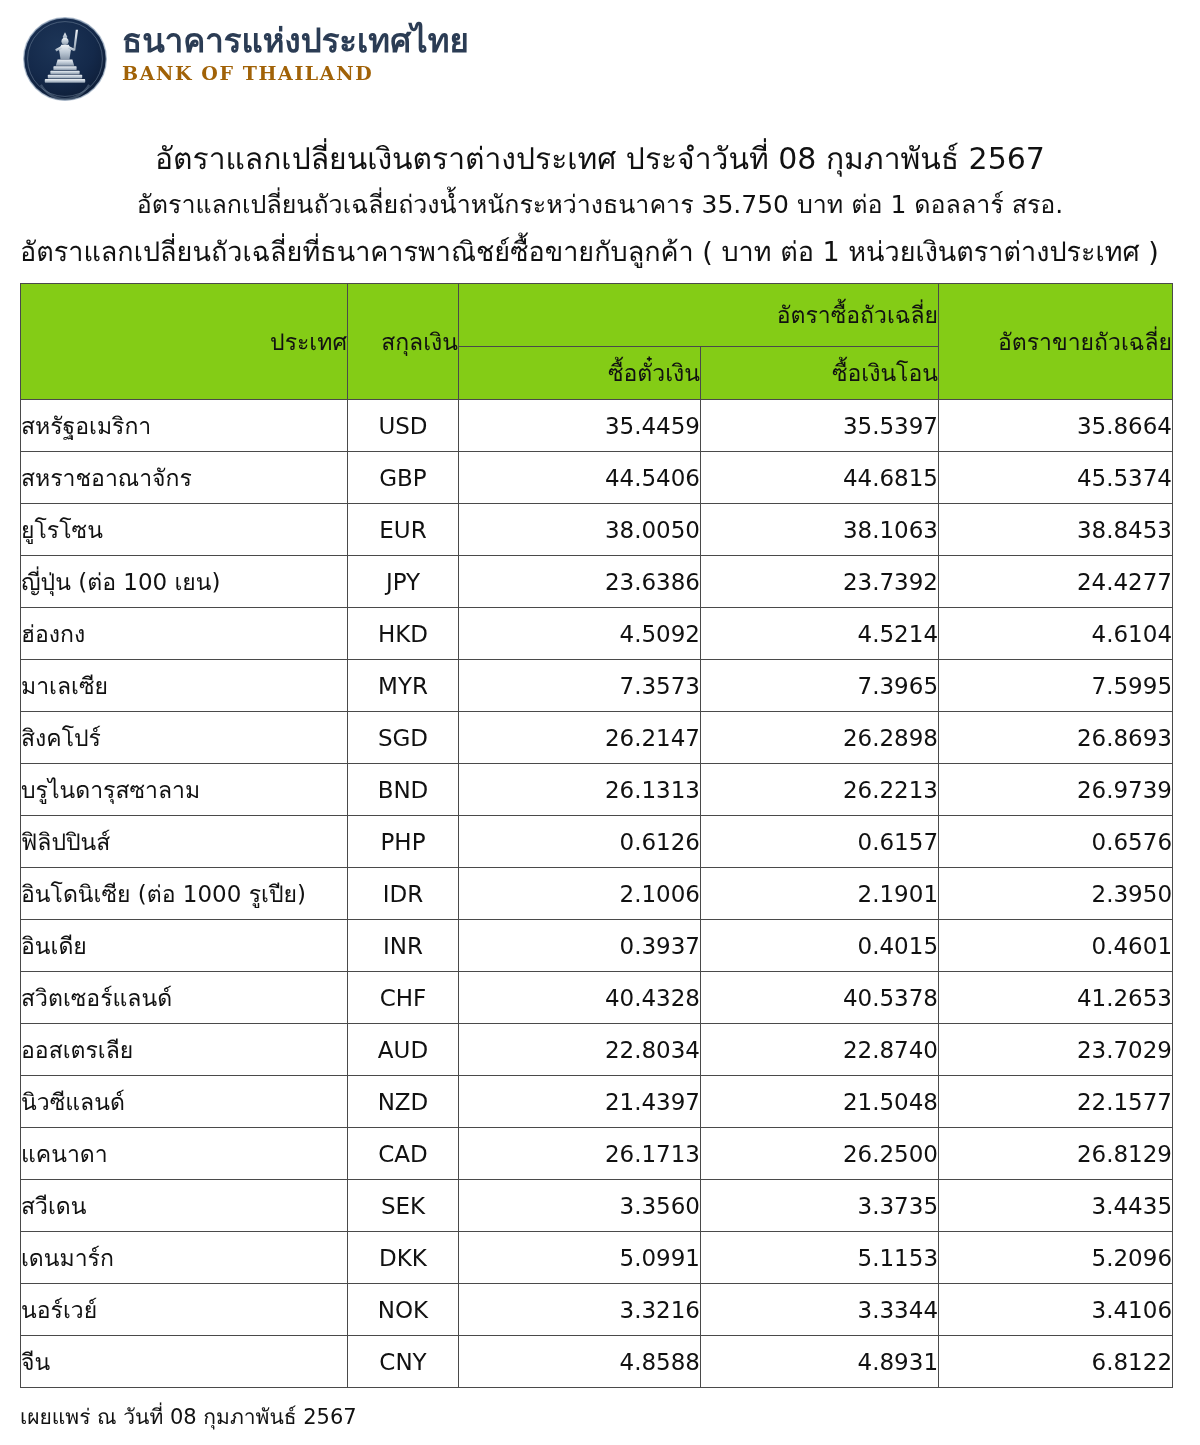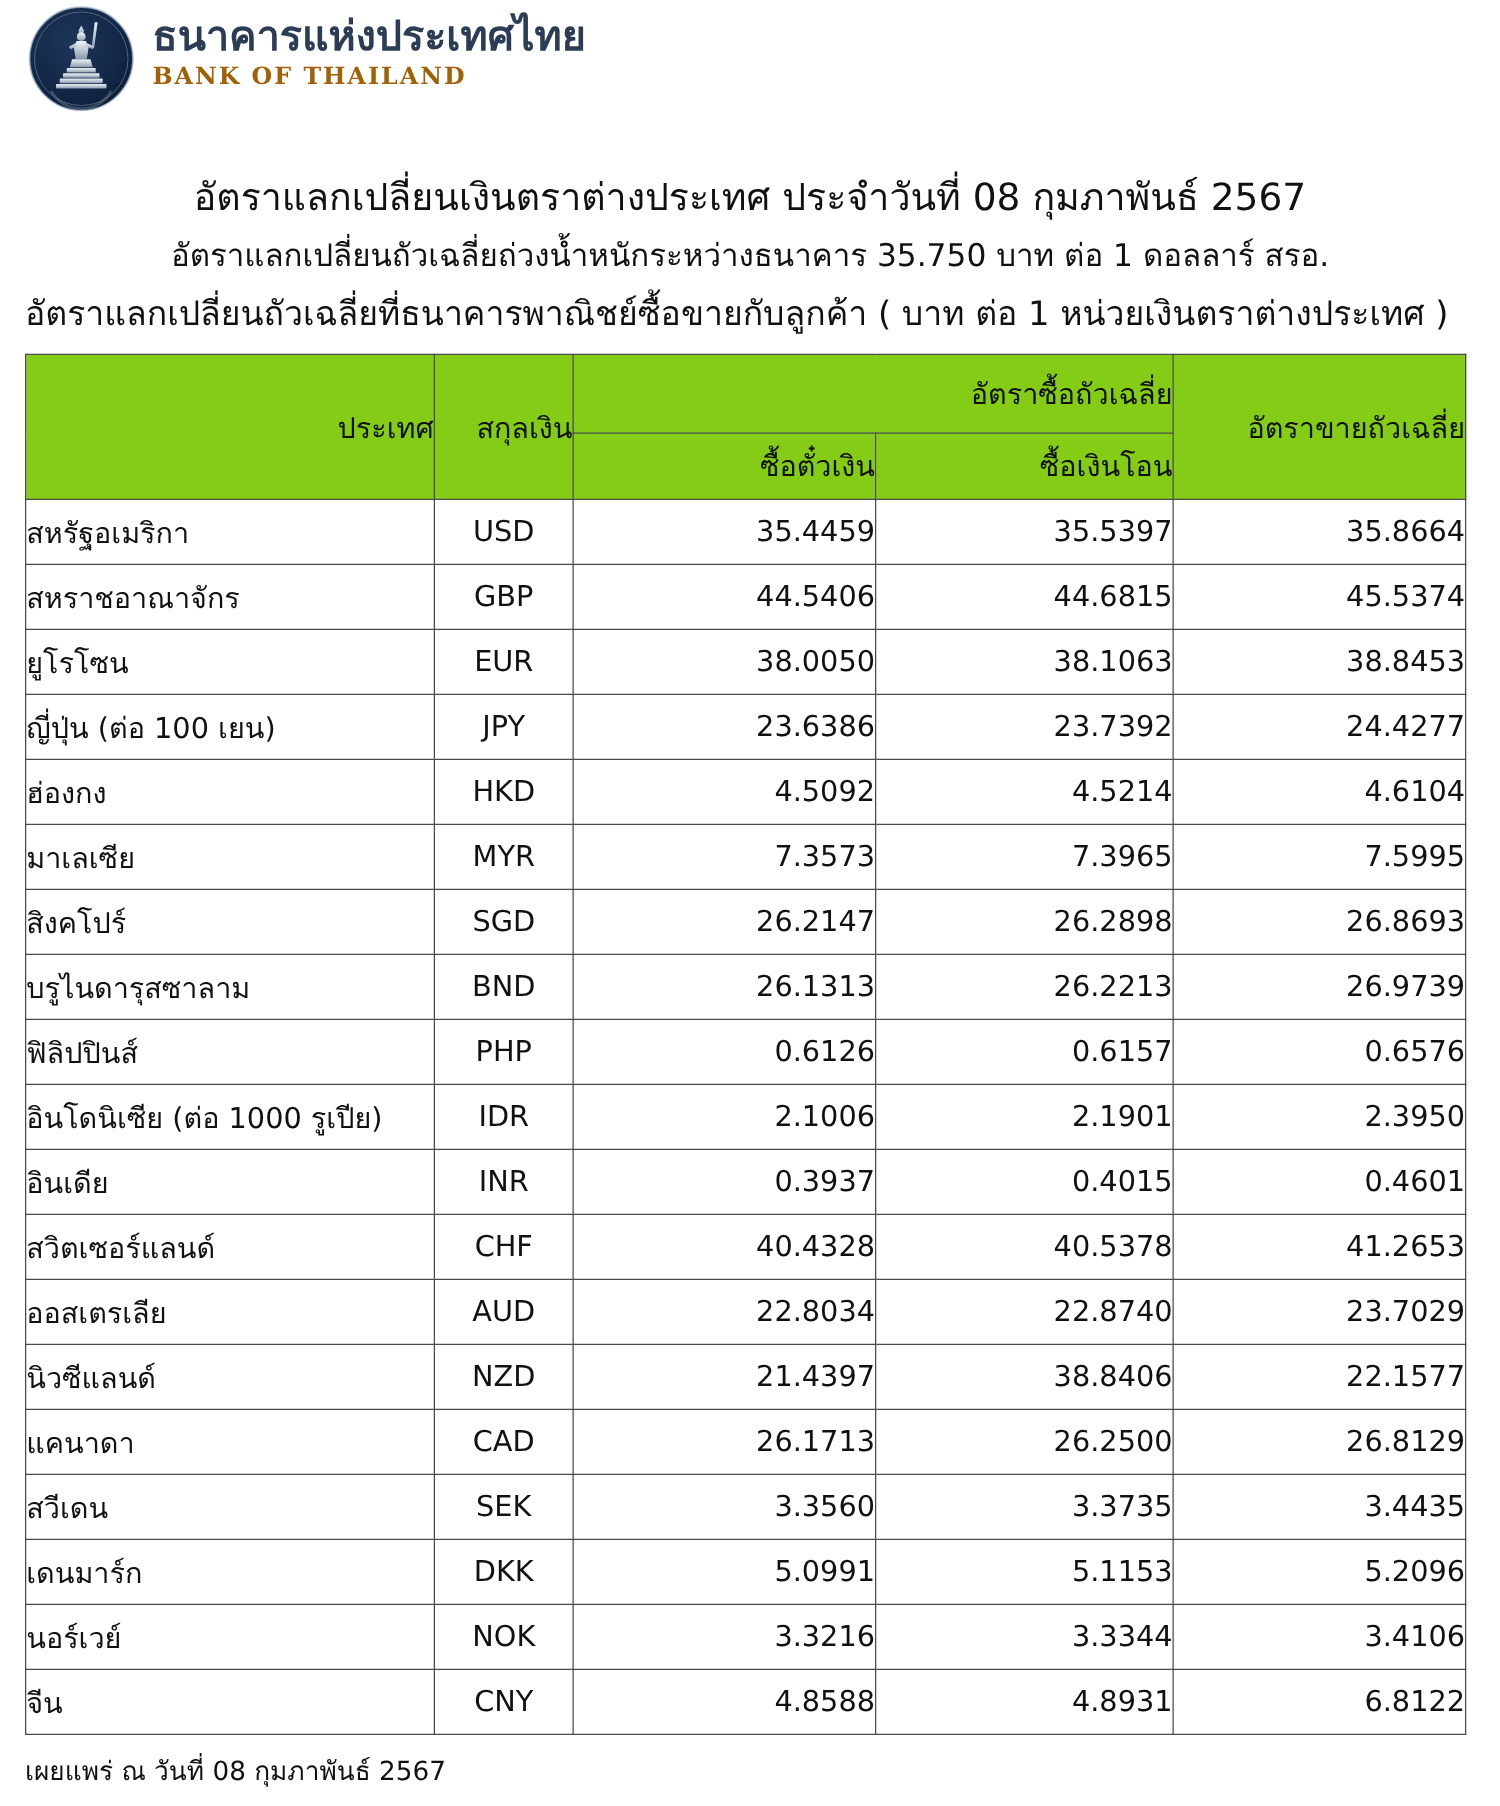--- a/index.html
+++ b/index.html
@@ -14,21 +14,21 @@
     font-family: "DejaVu Sans", "Liberation Sans", sans-serif;
     color: #111111;
     -webkit-font-smoothing: antialiased;
     overflow: hidden;
   }
 
   
   .masthead {
     display: flex;
     align-items: flex-start;
-    padding: 4px 0 0 22px;
+    padding: 16px 0 0 22px;
     height: 118px;
     box-sizing: border-box;
   }
   .seal {
     width: 86px;
     height: 86px;
     flex: 0 0 86px;
     position: relative;
   }
   .seal svg { display: block; width: 86px; height: 86px; }
@@ -313,21 +313,21 @@
         <td class="country">ออสเตรเลีย</td>
         <td class="cur">AUD</td>
         <td class="num">22.8034</td>
         <td class="num">22.8740</td>
         <td class="num">23.7029</td>
       </tr>
       <tr>
         <td class="country">นิวซีแลนด์</td>
         <td class="cur">NZD</td>
         <td class="num">21.4397</td>
-        <td class="num">38.8406</td>
+        <td class="num">21.5048</td>
         <td class="num">22.1577</td>
       </tr>
       <tr>
         <td class="country">แคนาดา</td>
         <td class="cur">CAD</td>
         <td class="num">26.1713</td>
         <td class="num">26.2500</td>
         <td class="num">26.8129</td>
       </tr>
       <tr>

